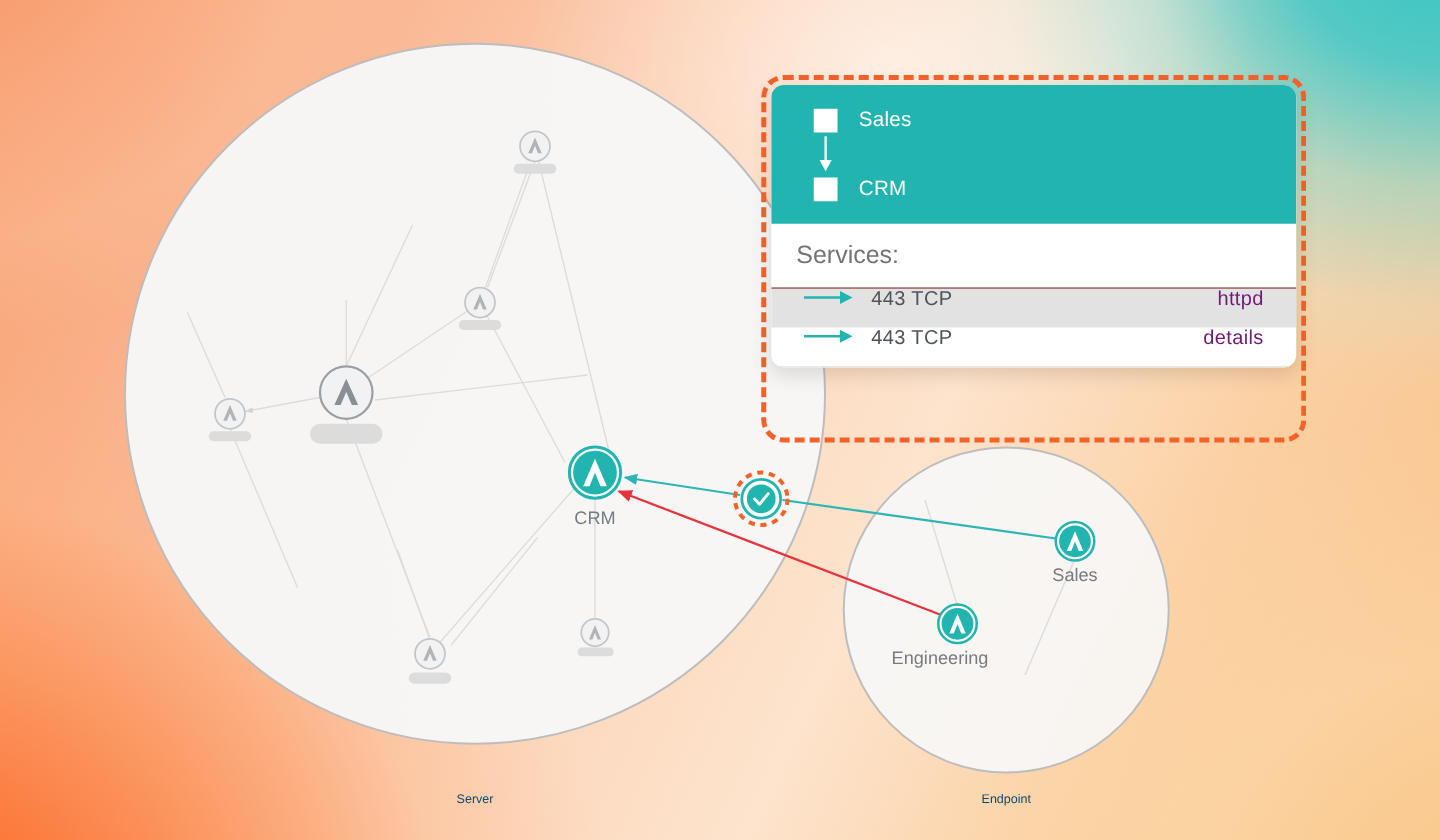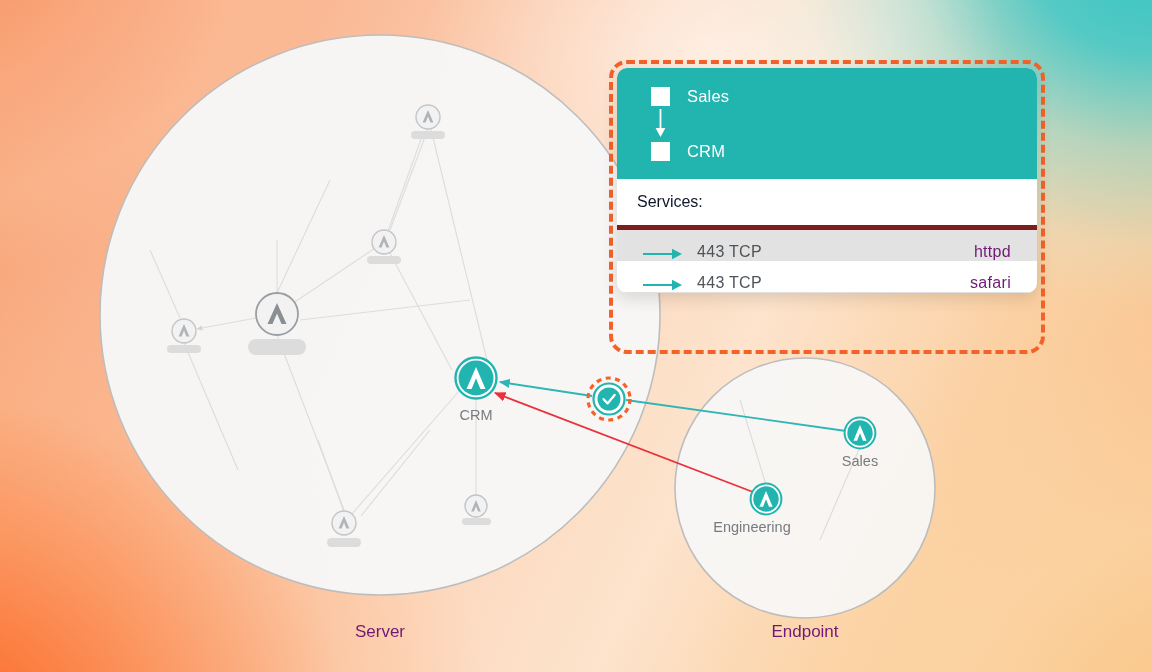--- a/index.html
+++ b/index.html
@@ -108,26 +108,26 @@
     margin-left: 17px;
     letter-spacing: 0.2px;
   }
   .tt-arrow-wrap {
     width: 19px;
     display: flex; justify-content: center;
     height: 32px;
   }
   .tt-services-label {
     padding: 14px 0 14px 20px;
-    font-size: 16px;
-    color: #0f172a;
-    border-bottom: 5px solid #7f1d1d;
+    font-size: 20px;
+    color: #737373;
+    border-bottom: 1px solid #7f1d1d;
   }
   .svc-row {
-    display: flex; align-items: flex-end;
+    display: flex; align-items: flex-start;
     height: 31px;
     padding: 0 0 0 26px;
   }
   .svc-row.hl { background: #e2e2e2; }
   .svc-arrow { flex: 0 0 42px; display: flex; align-items: center; }
   .svc-port {
     font-size: 16px; color: #4f5459;
     margin-left: 12px;
     letter-spacing: 0.3px;
   }
@@ -149,25 +149,26 @@
   .node-label {
     position: absolute;
     font-size: 14.5px;
     color: #767b80;
     white-space: nowrap;
     transform: translateX(-50%);
     z-index: 12;
   }
   .cluster-label {
     position: absolute;
-    font-size: 17px;
-    color: #701a75;
+    font-size: 10px;
+    color: #0c4a6e;
     white-space: nowrap;
     transform: translateX(-50%);
     z-index: 12;
+    margin-top: 12px;
   }
 </style>
 </head>
 <body>
 
 <div id="stage">
 
   <div class="bg-layer" id="bg-base"></div>
   <div class="bg-layer" id="bg-orange-tl"></div>
   <div class="bg-layer" id="bg-peach-br"></div>
@@ -327,20 +328,20 @@
     </div>
 
     <div class="svc-row">
       <span class="svc-arrow">
         <svg width="40" height="14" viewBox="0 0 40 14">
           <line x1="0" y1="7" x2="31" y2="7" stroke="#22b5b0" stroke-width="2"></line>
           <path d="M29 1.8 L39 7 L29 12.2 Z" fill="#22b5b0"></path>
         </svg>
       </span>
       <span class="svc-port">443 TCP</span>
-      <span class="svc-app">safari</span>
+      <span class="svc-app">details</span>
     </div>
 
     <div class="tt-divider"></div>
 
   </div>
 
 </div>
 
 </body></html>

